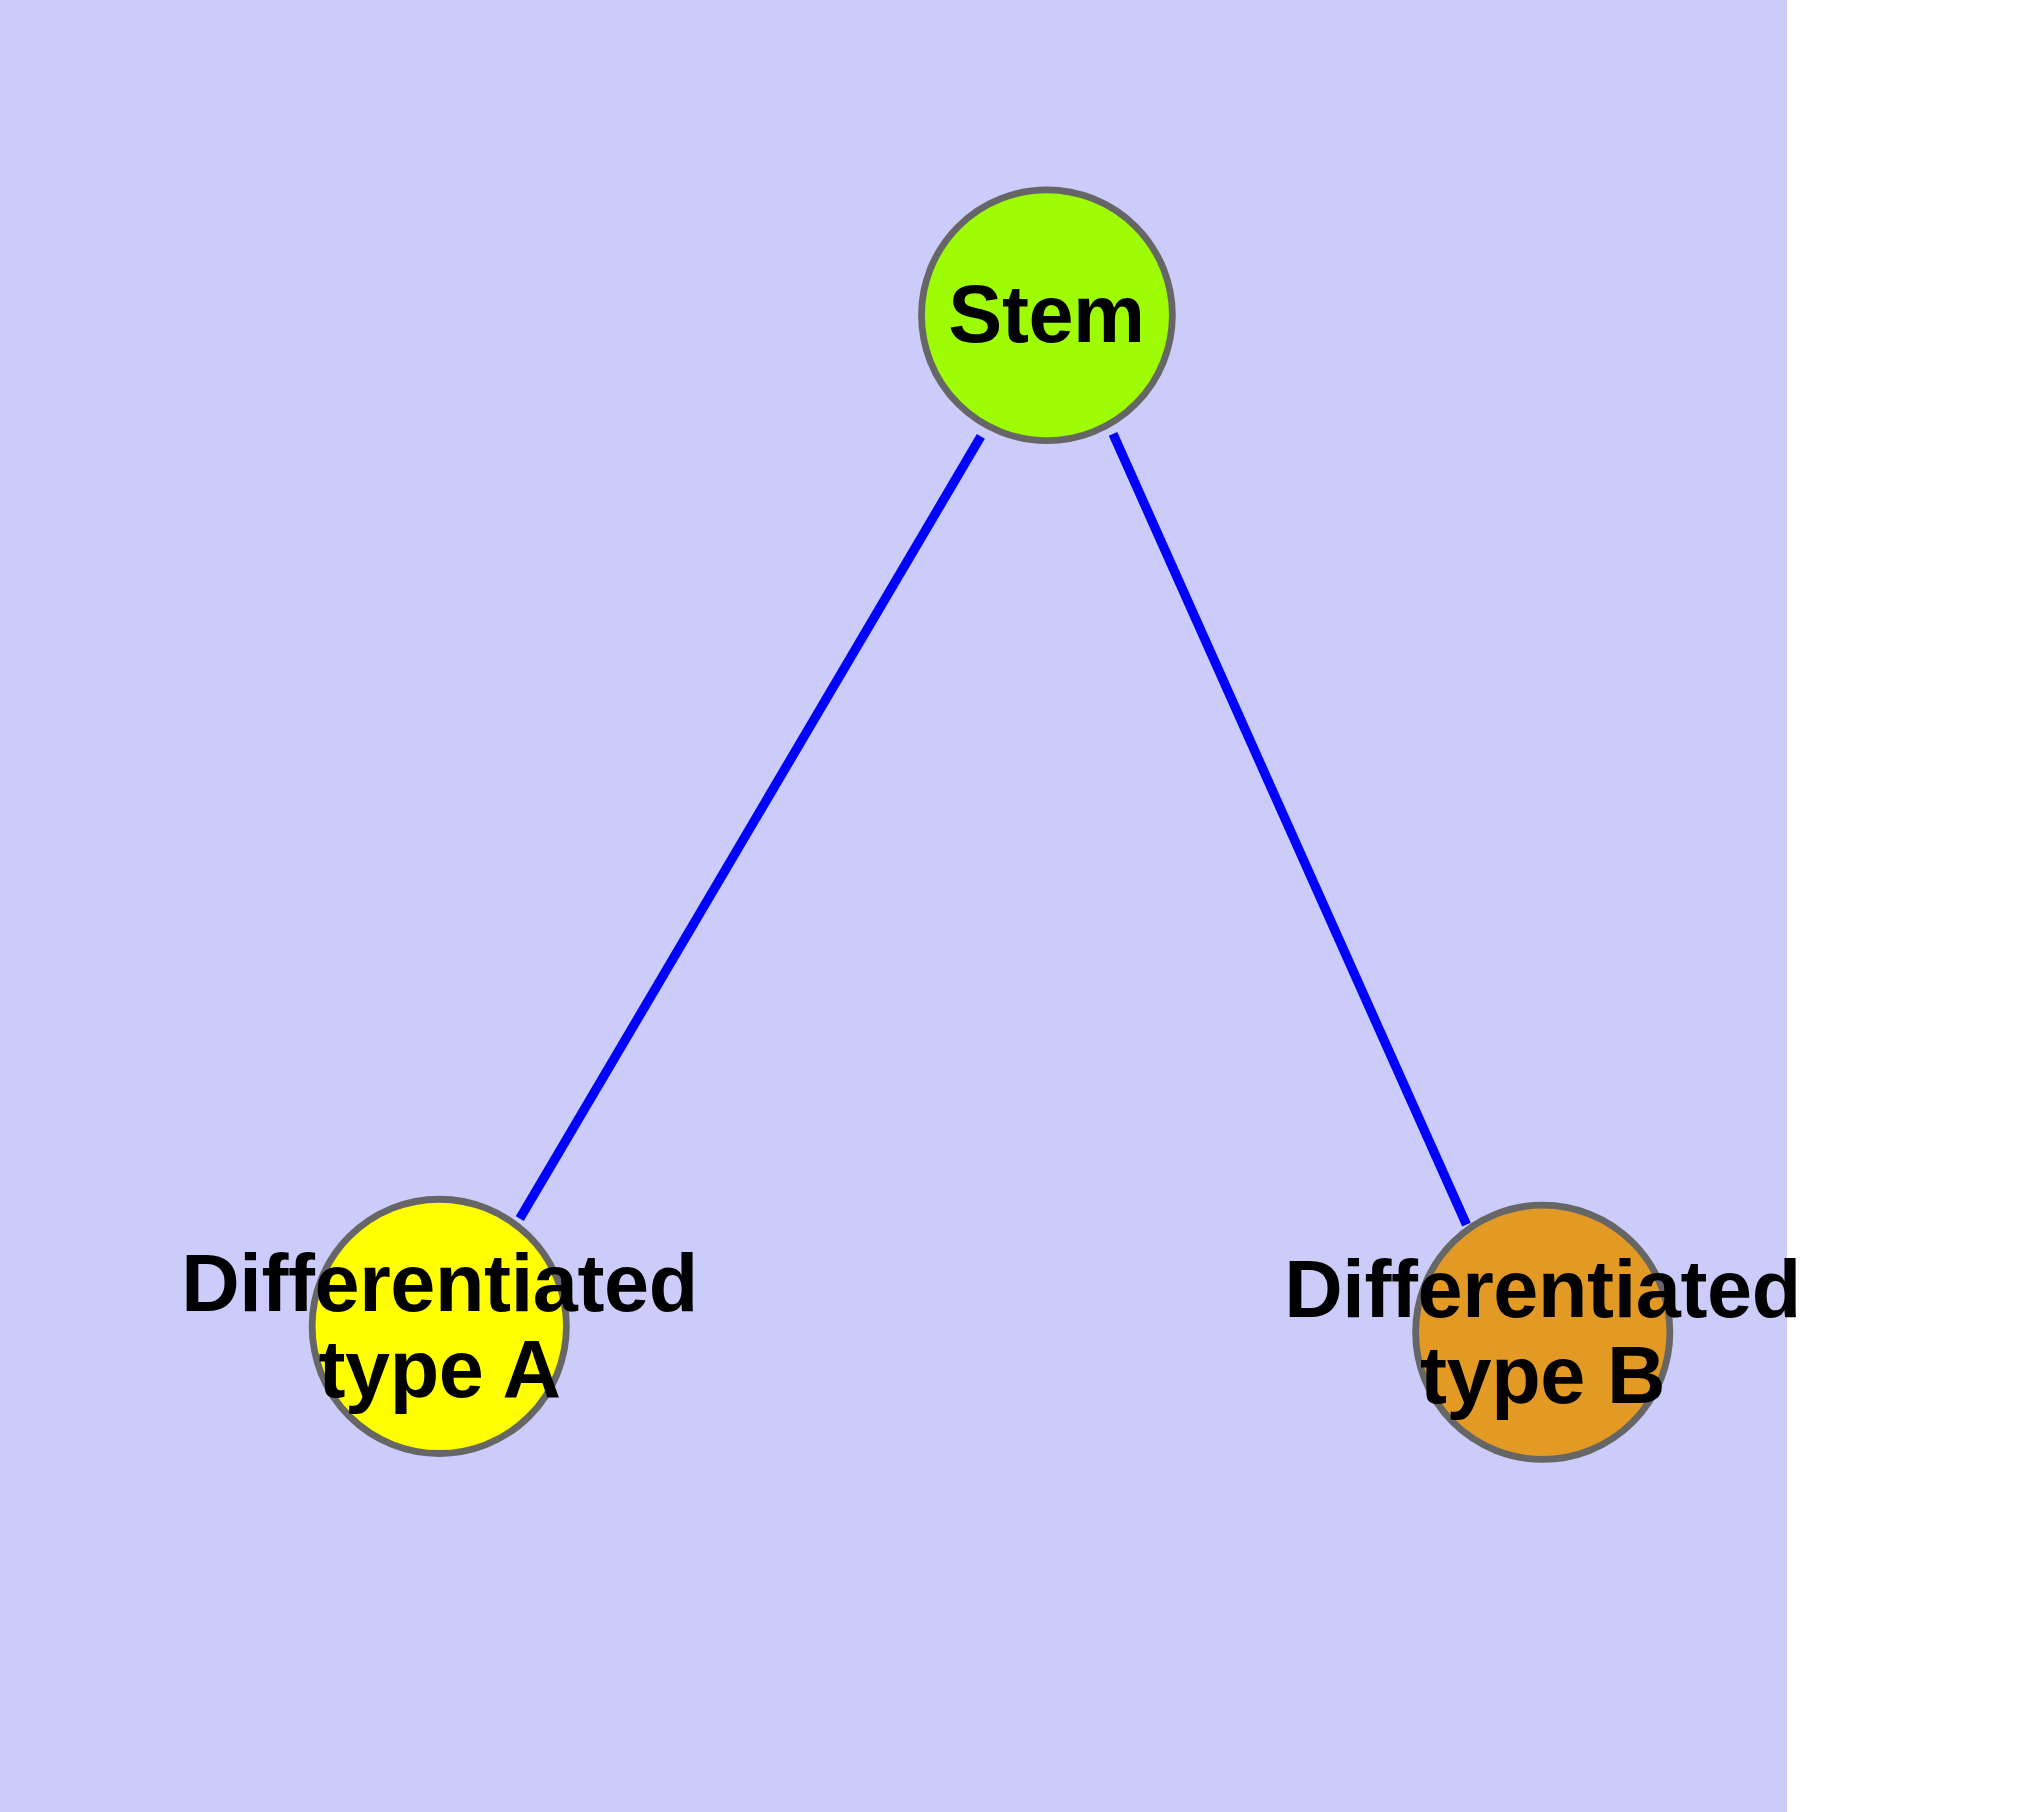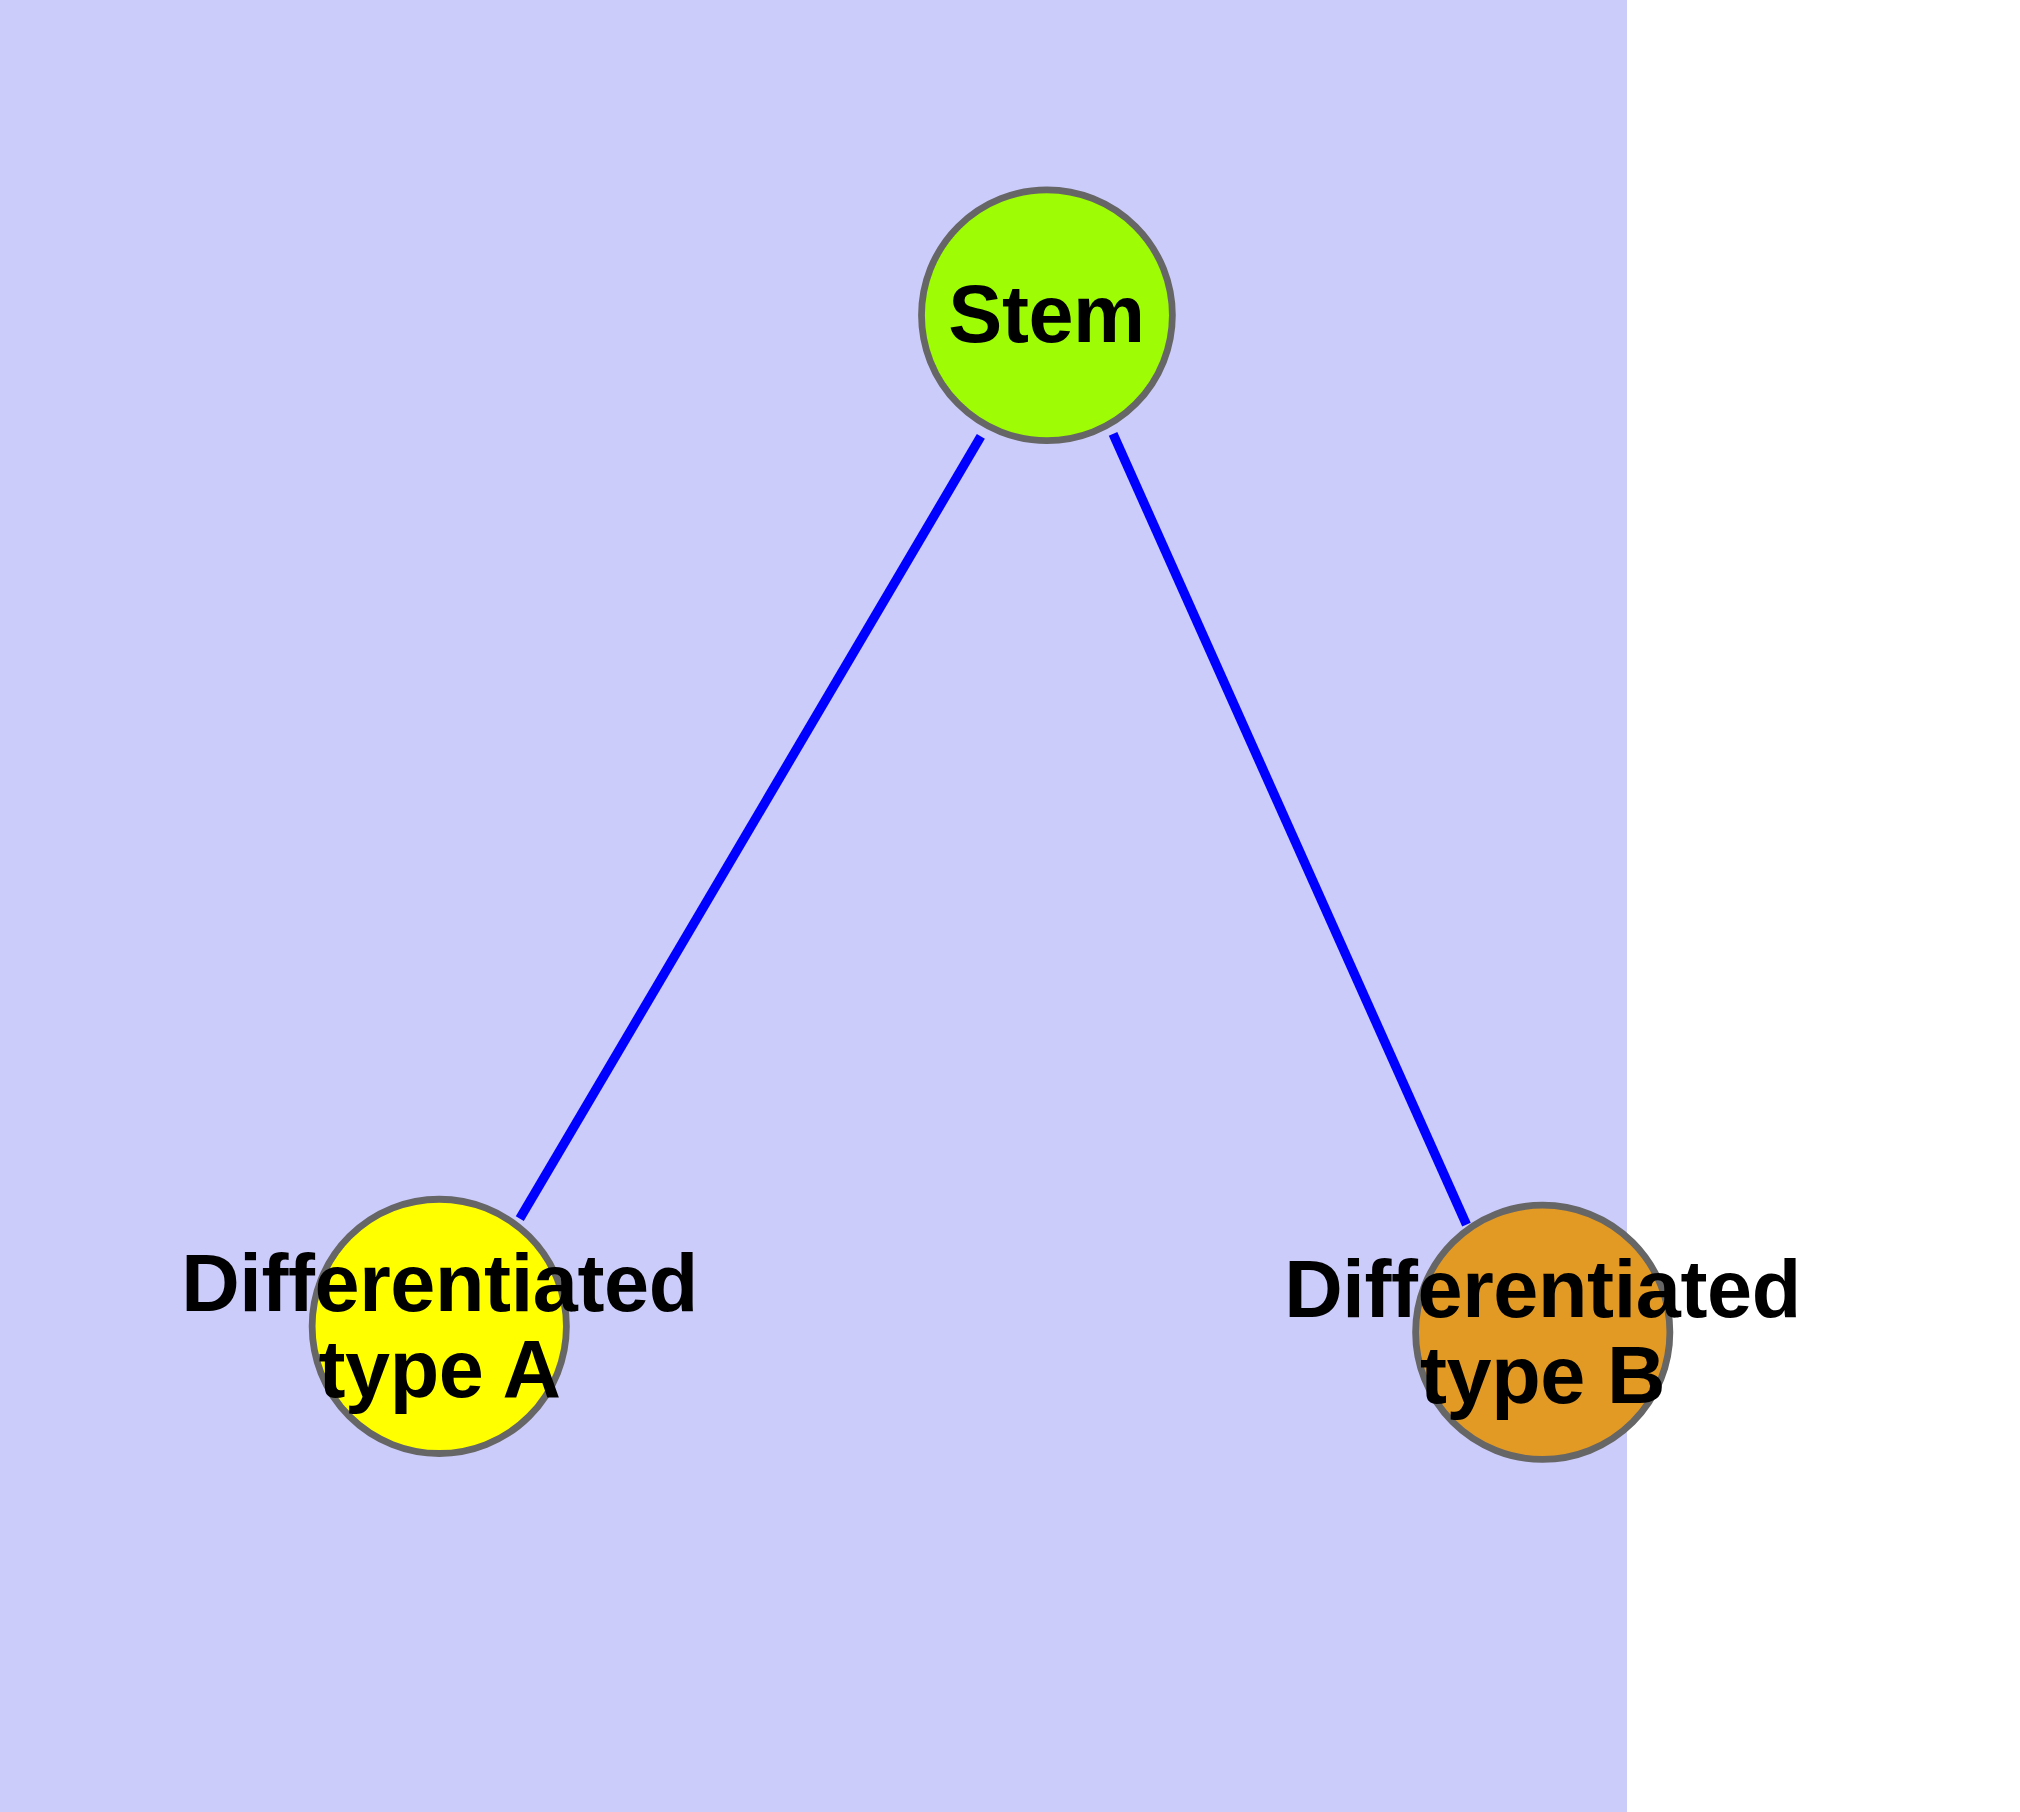--- a/index.html
+++ b/index.html
@@ -38,21 +38,21 @@
   .label-stem {
     font-size: 81px;
   }
   .label-leaf {
     font-size: 81px;
   }
 </style>
 </head>
 <body>
 
-<div id="canvas" style="background: rgb(204, 204, 250); width: 1627px; height: 1812px;">
+<div id="canvas" style="background: rgb(204, 204, 250); width: 1787px; height: 1812px;">
 
   <svg id="graph-svg" viewBox="0 0 2384 2138">
     <g>
       <line id="edge-stem-to-a" x1="1157" y1="515" x2="613" y2="1438" stroke="#0000ff" stroke-width="11" stroke-linecap="butt"></line>
       <line id="edge-stem-to-b" x1="1313" y1="512" x2="1730" y2="1445" stroke="#0000ff" stroke-width="11" stroke-linecap="butt"></line>
     </g>
     <g>
       <circle id="node-stem" cx="1235" cy="372" r="148" fill="#9efc04" stroke="#666666" stroke-width="8"></circle>
       <circle id="node-a" cx="518" cy="1565" r="150" fill="#ffff00" stroke="#666666" stroke-width="8"></circle>
       <circle id="node-b" cx="1820" cy="1572" r="150" fill="#e39a25" stroke="#666666" stroke-width="8"></circle>

